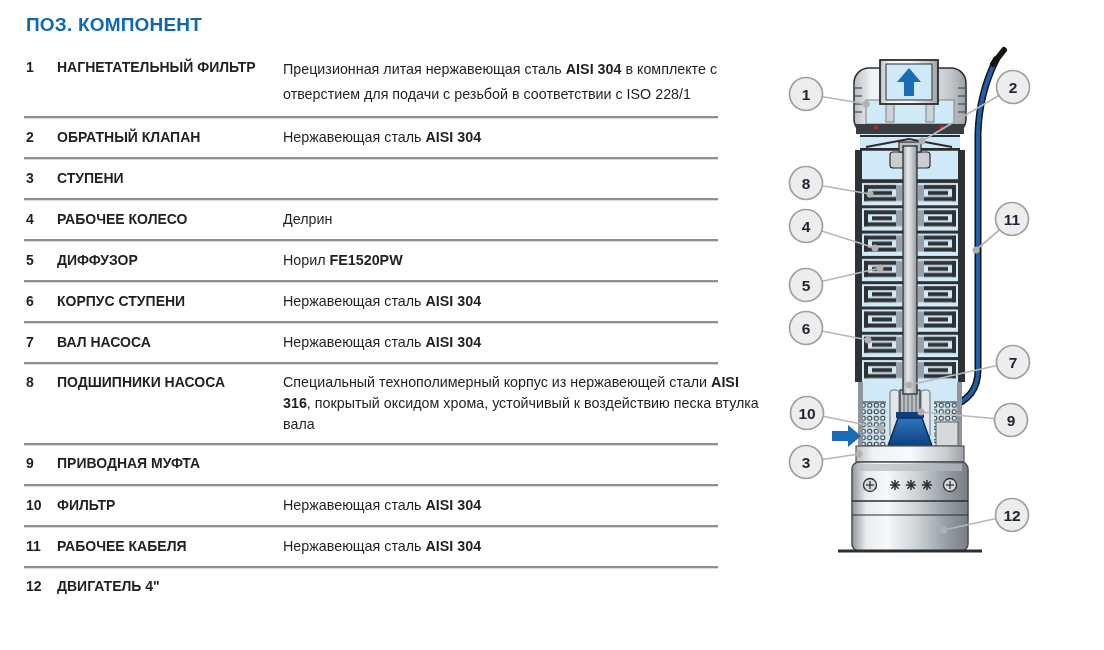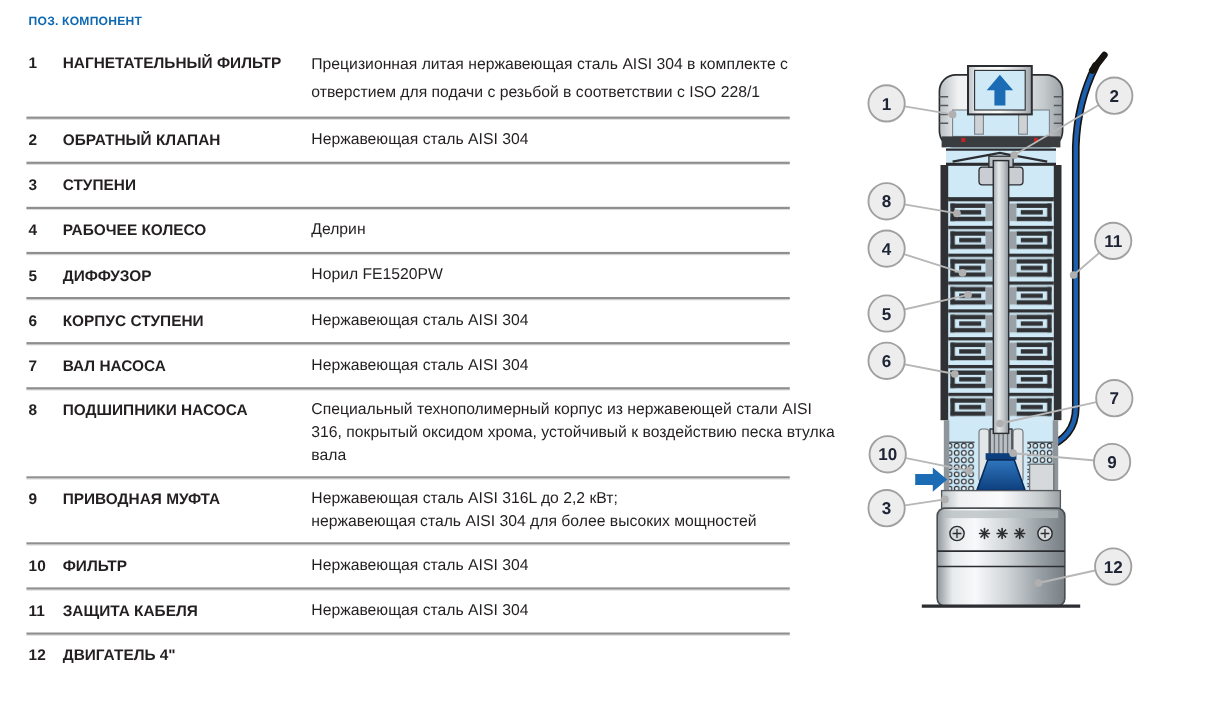--- a/index.html
+++ b/index.html
@@ -1,26 +1,26 @@
 <!DOCTYPE html>
 <html><head>
 <meta charset="utf-8">
 <style>
   html,body{margin:0;padding:0;background:#fff;}
   .page{position:relative;width:1104px;height:650px;background:#ffffff;overflow:hidden;
         font-family:"Liberation Sans",sans-serif;color:#231f20;}
   .doc{position:absolute;left:24px;top:12px;width:694px;}
   .thead{display:grid;grid-template-columns:257px 1fr;padding:2px 0 14px 2px;}
-  .thead span{font-weight:700;font-size:11px;color:#0e68b2;letter-spacing:.2px;}
+  .thead span{font-weight:700;font-size:19px;color:#0e68b2;letter-spacing:.2px;}
   .row{display:grid;grid-template-columns:31px 226px 1fr;border-bottom:2px solid #8f8f8f;
        box-shadow:0 1px 0 #dcdcdc;padding:9px 0 9px 2px;box-sizing:border-box;min-height:41px;}
   .row:last-child{border-bottom:none;box-shadow:none;}
   .pos,.cname{font-weight:700;font-size:14px;line-height:20px;}
   .desc{font-size:14.3px;line-height:21px;width:478px;}
-  .desc b{font-weight:400;}
+  .desc b{font-weight:700;}
   .r-spread{padding-top:7px;}
   .r-spread .desc{line-height:25px;}
   .r-multi{padding-top:8px;padding-bottom:8px;}
   svg text{font-family:"Liberation Sans",sans-serif;}
   .co-num{font-size:15.5px;font-weight:700;fill:#1d2434;}
 </style>
 </head>
 <body>
 
 <div class="page">
@@ -65,30 +65,29 @@
       <span class="desc">Нержавеющая сталь <b>AISI 304</b></span>
     </div>
     <div class="row r-multi">
       <span class="pos">8</span>
       <span class="cname">ПОДШИПНИКИ НАСОСА</span>
       <span class="desc">Специальный технополимерный корпус из нержавеющей стали <b>AISI 316</b>, покрытый оксидом хрома, устойчивый к воздействию песка втулка вала</span>
     </div>
     <div class="row r-multi">
       <span class="pos">9</span>
       <span class="cname">ПРИВОДНАЯ МУФТА</span>
-      <span class="desc">Нержавеющая сталь <b>AISI 316L</b> до 2,2 кВт;<br>нержавеющая сталь <b>AISI 304</b> для более высоких мощностей</span>
     </div>
     <div class="row">
       <span class="pos">10</span>
       <span class="cname">ФИЛЬТР</span>
       <span class="desc">Нержавеющая сталь <b>AISI 304</b></span>
     </div>
     <div class="row">
       <span class="pos">11</span>
-      <span class="cname">ЗАЩИТА КАБЕЛЯ</span>
+      <span class="cname">РАБОЧЕЕ КАБЕЛЯ</span>
       <span class="desc">Нержавеющая сталь <b>AISI 304</b></span>
     </div>
     <div class="row r-multi">
       <span class="pos">12</span>
       <span class="cname">ДВИГАТЕЛЬ 4"</span>
     </div>
   </div>
 
   <svg style="position:absolute;left:782px;top:38px;" width="322" height="612" viewBox="0 0 322 612">
     <defs>

